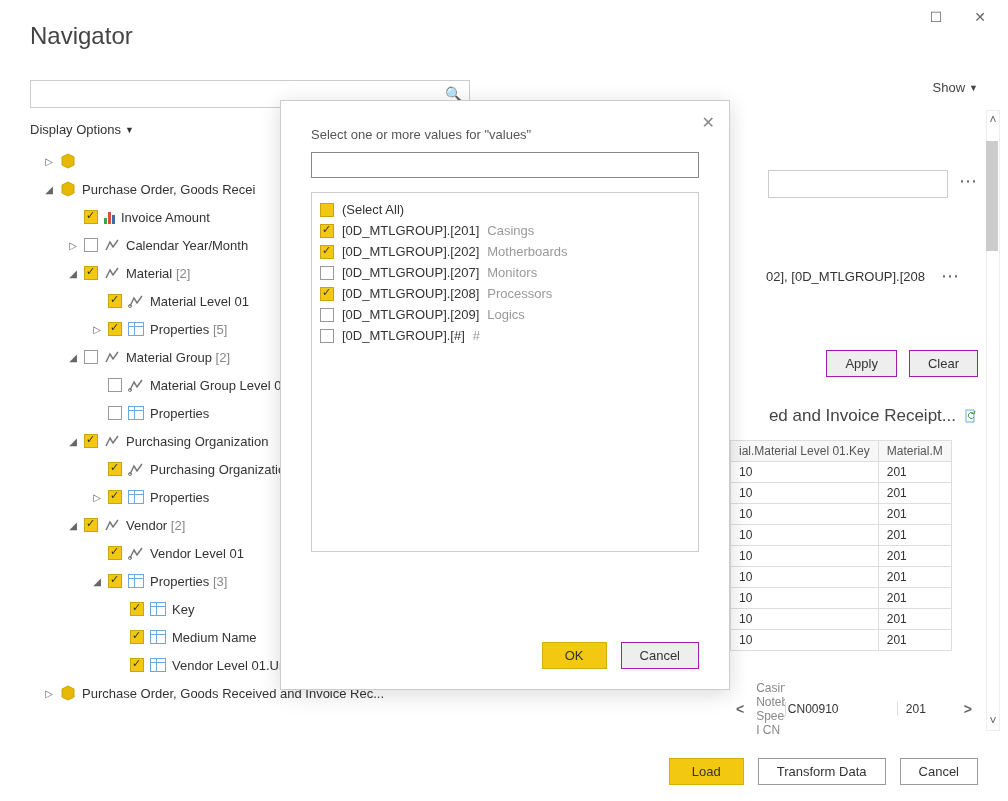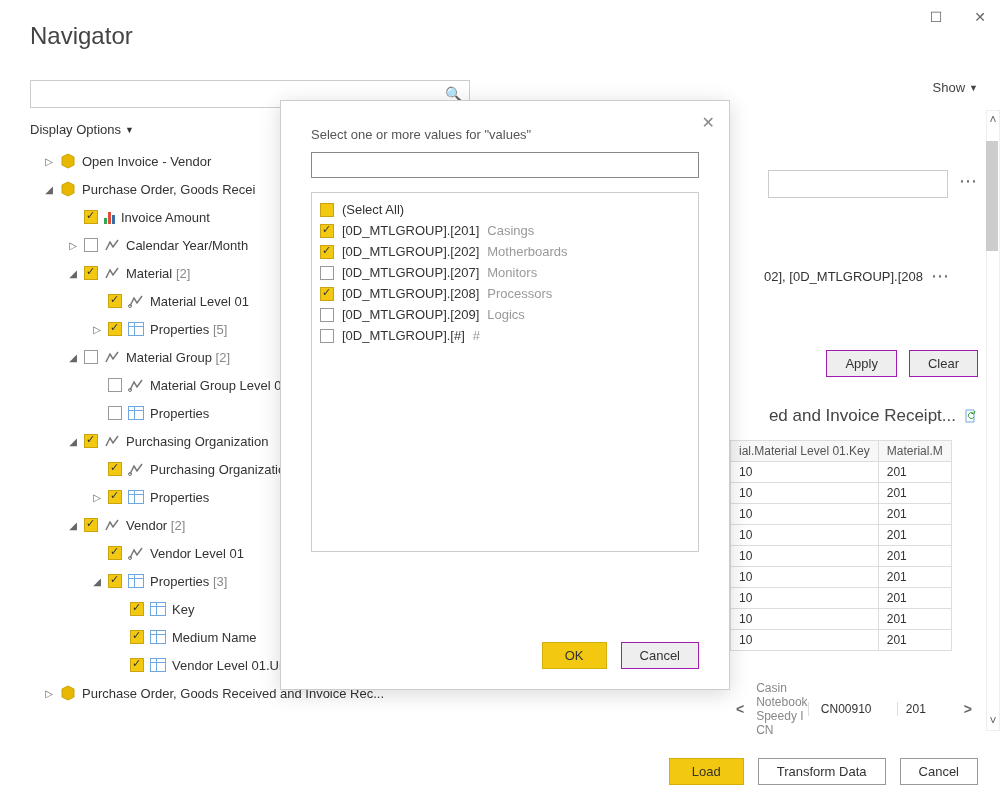--- a/index.html
+++ b/index.html
@@ -41,21 +41,21 @@
   .bar-icon .b2 { height:12px; background:#e04e39; }
   .bar-icon .b3 { height:9px; background:#3a6ea5; }
 
   .tree-label { flex:1; overflow:hidden; text-overflow:ellipsis; }
   .count { color:#888; }
 
   .right-pane { position:absolute; top:80px; right:30px; left:490px; }
   .show-link { position:absolute; top:0; right:0; display:flex; align-items:center; gap:4px; color:#444; }
   .param-input { position:absolute; top:90px; right:30px; width:180px; height:28px; border:1px solid #ccc; }
   .ellips { position:absolute; top:90px; right:0; font-size:18px; letter-spacing:1px; color:#666; }
-  .param-row2 { position:absolute; top:185px; right:28px; display:flex; align-items:center; gap:8px;text-align:center; }
+  .param-row2 { position:absolute; top:185px; right:18px; display:flex; align-items:center; gap:16px;text-align:center; }
   .param-row2 .txt { font-size:13px; color:#333; }
   .param-row2 .ell { font-size:18px; letter-spacing:1px; color:#666; }
   .apply-clear { position:absolute; top:270px; right:0; display:flex; gap:12px; }
   .grey-btn { padding:5px 18px; background:#eee; border:1px solid #a21caf; cursor:pointer; }
 
   .preview-title { position:absolute; top:326px; right:22px; font-size:17px; color:#444; overflow:hidden; text-align:right; }
   .refresh-icon { position:absolute; top:328px; right:0; width:16px; height:16px; }
 
   .preview-table { position:absolute; top:360px; right:0; left:240px; border-collapse:collapse; font-size:12px; }
   .preview-table th, .preview-table td { border:1px solid #ddd; padding:3px 8px; text-align:left; white-space:nowrap; overflow:hidden; }
@@ -75,21 +75,21 @@
   .yellow-btn { padding:5px 22px; background:#F2C811; border:1px solid #d4af0c; cursor:pointer; }
 
   .footer { position:absolute; bottom:16px; right:30px; display:flex; gap:14px; }
   .outline-btn { padding:5px 18px; background:#fff; border:1px solid #999; cursor:pointer; }
 
   .scroll-track { position:absolute; top:110px; right:8px; width:14px; bottom:70px; background:#fff; border:1px solid #eee; }
   .scroll-thumb { position:absolute; top:30px; width:12px; height:110px; background:#ccc; right:1px; }
   .hscroll-row { position:absolute; right:0; left:240px; top:620px; height:18px; display:flex; align-items:center; justify-content:space-between; }
   .hscroll-row .arrow { font-size:14px; color:#666; font-weight:bold; padding:0 6px; }
   .hscroll-row .rowtext { font-size:12px; color:#888; overflow:hidden; flex:1; padding-left:6px; }
-  .hscroll-row .cellmid { width:90px; border-left:1px solid #ddd; border-right:1px solid #ddd; font-size:12px; color:#333; padding:0 12px; }
+  .hscroll-row .cellmid { width:113px; border-left:1px solid #ddd; border-right:1px solid #ddd; font-size:12px; color:#333; padding:0 2px; }
   .hscroll-row .cellend { width:60px; font-size:12px; color:#333; padding:0 8px; }
 </style>
 </head>
 <body>
 
 <div class="titlebar">
   <div class="titlebtn">☐</div>
   <div class="titlebtn">✕</div>
 </div>
 
@@ -106,21 +106,20 @@
 
   <div class="tree">
 
     <div class="tree-row ind1">
       <span class="caret">▷</span>
       <span class="icon cube-icon">
           <svg width="16" height="16" viewBox="0 0 16 16">
             <path d="M8 1l6 3v8l-6 3-6-3V4z"></path>
           </svg>
         </span>
-      <span class="tree-label">Open Invoice - Vendor</span>
     </div>
 
     <div class="tree-row ind1">
       <span class="caret">◢</span>
       <span class="icon cube-icon">
           <svg width="16" height="16" viewBox="0 0 16 16">
             <path d="M8 1l6 3v8l-6 3-6-3V4z"></path>
           </svg>
         </span>
       <span class="tree-label">Purchase Order, Goods Recei</span>

